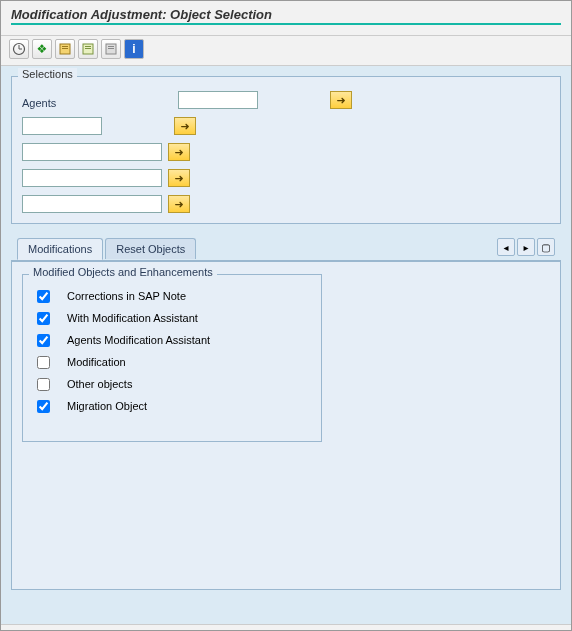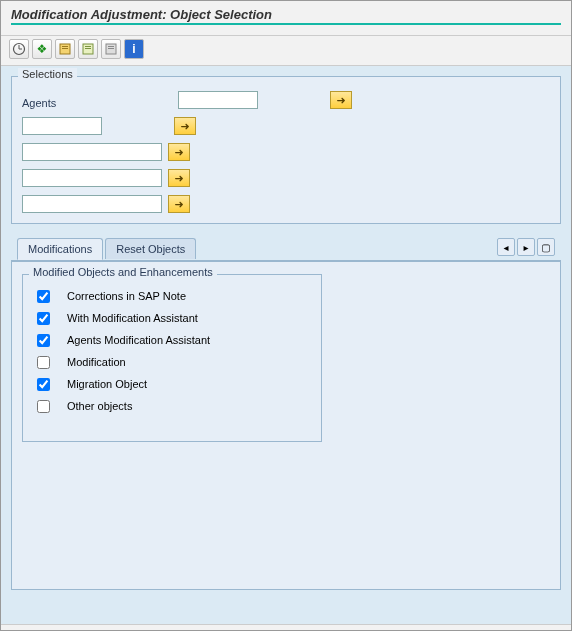--- a/index.html
+++ b/index.html
@@ -284,26 +284,26 @@
             </div>
             <div class="chk-row">
               <input type="checkbox" checked="" style="">
               <span>Agents Modification Assistant</span>
             </div>
             <div class="chk-row">
               <input type="checkbox" style="">
               <span>Modification</span>
             </div>
             <div class="chk-row">
+              <input type="checkbox" style="">
+              <span>Other objects</span>
+            </div>
+            <div class="chk-row">
               <input type="checkbox" checked="" style="">
               <span>Migration Object</span>
-            </div>
-            <div class="chk-row">
-              <input type="checkbox" style="">
-              <span>Other objects</span>
             </div>
           </div>
         </div>
       </div>
     </div>
 
   </div>
   <div class="footer-bottom"></div>
 </div>
 

